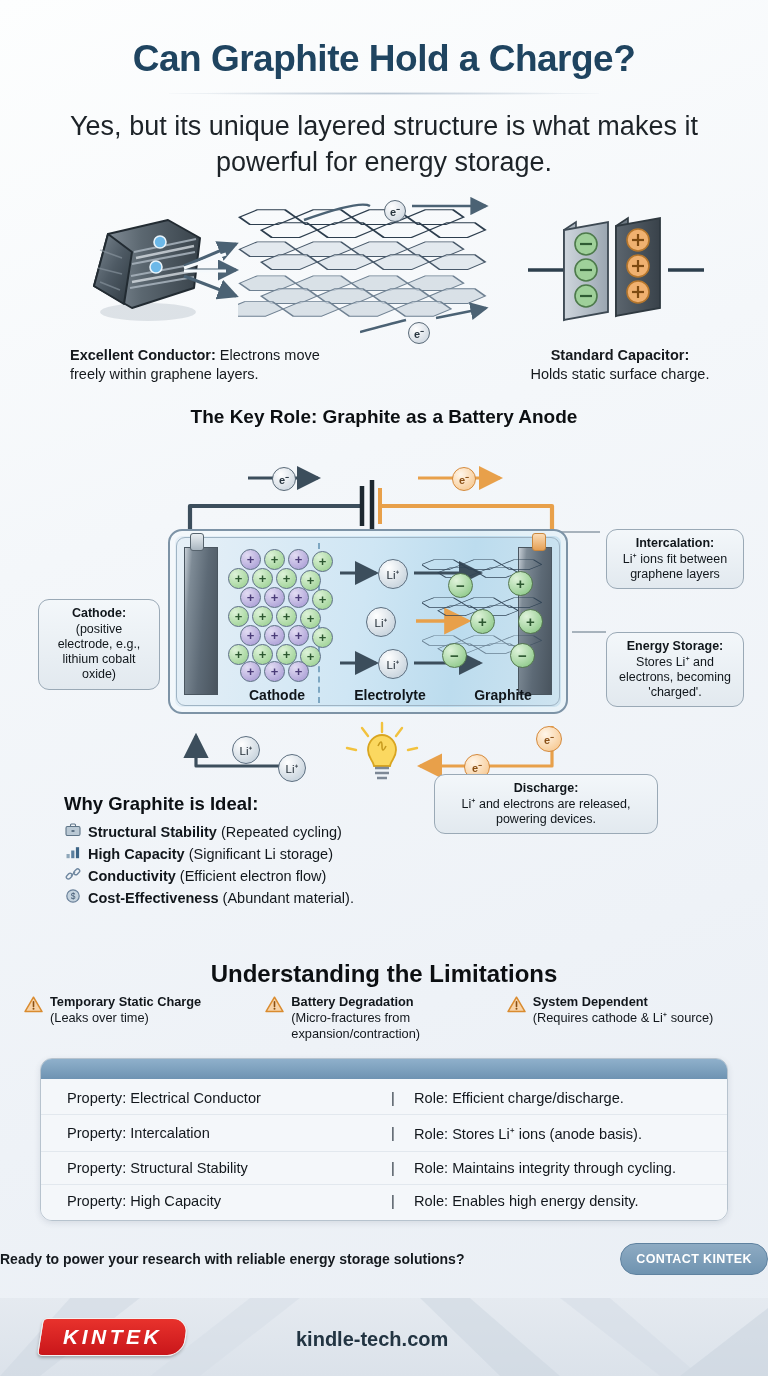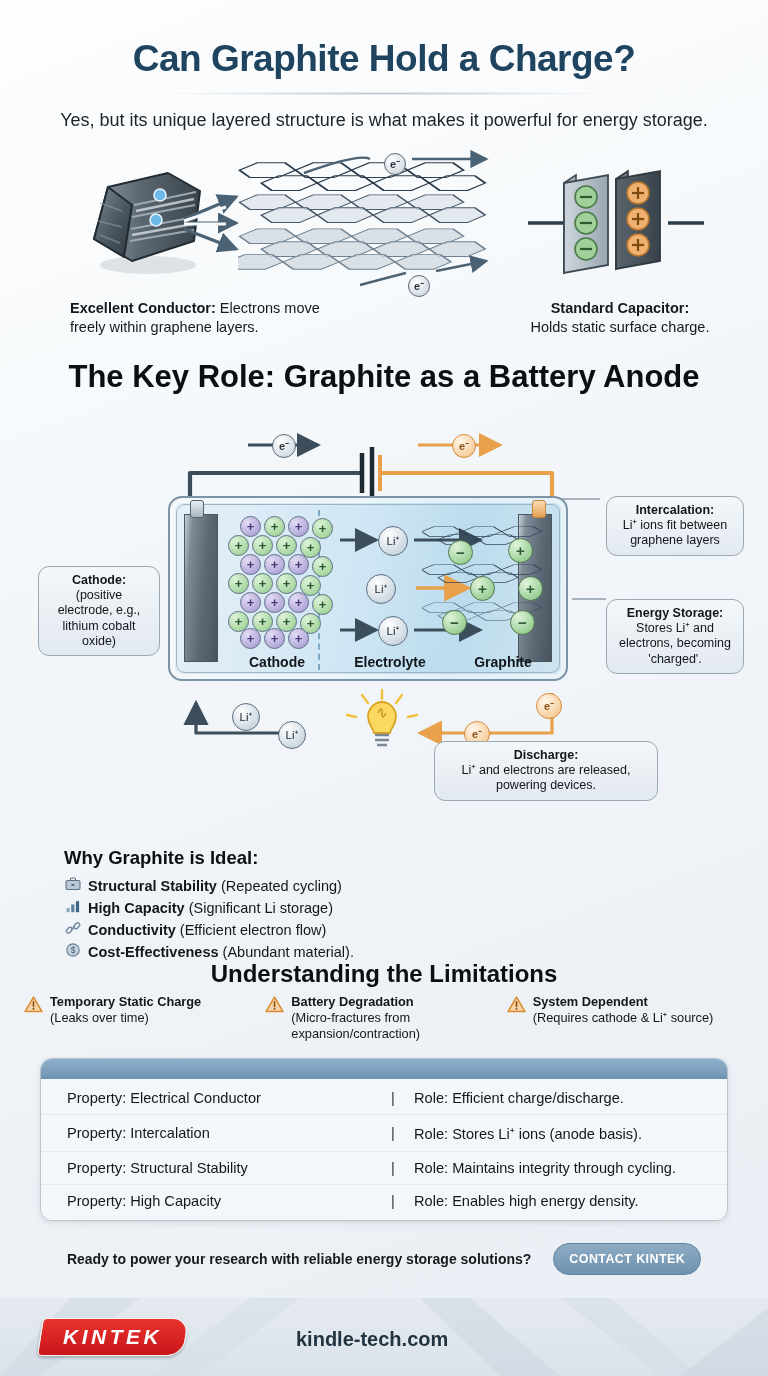--- a/index.html
+++ b/index.html
@@ -23,21 +23,21 @@
     color: #1f4460;
     letter-spacing: -0.5px;
     padding-top: 38px;
   }
   .title-rule {
     width: 430px; height: 3px; margin: 12px auto 0;
     background: radial-gradient(ellipse at center, #b9c6d3 0%, rgba(185,198,211,0) 75%);
   }
   .subtitle {
     text-align: center;
-    font-size: 18px;
+    font-size: 27px;
     color: #1d2328;
     line-height: 1.32;
     margin-top: 14px;
     padding: 0 60px;
   }
 
   
   .top-row { position: relative; height: 200px; margin-top: 14px; }
 
   .rock {
@@ -69,21 +69,21 @@
   .caption {
     position: absolute;
     font-size: 14.5px; color: #15191d; line-height: 1.3;
   }
   .caption b { font-weight: bold; }
   .cap-left  { left: 70px;  top: 152px; width: 260px; }
   .cap-right { left: 520px; top: 152px; width: 200px; text-align: center; }
 
   
   .h2 {
-    text-align: center; font-size: 31px; font-weight: bold;
+    text-align: center; font-size: 19px; font-weight: bold;
     color: #0c0f12; margin-top: 12px;
   }
 
   
   .battery-wrap { position: relative; height: 360px; margin-top: 8px; }
 
   .circuit { position: absolute; left: 0; top: 0; width: 768px; height: 360px; }
 
   .cell-box {
     position: absolute; left: 168px; top: 93px;
@@ -148,21 +148,21 @@
     background: linear-gradient(180deg, #f3f7fa 0%, #e2e9ef 100%);
     border: 1.6px solid #9aa9b6;
     border-radius: 11px;
     font-size: 12.5px; line-height: 1.22;
     color: #10161b; text-align: center;
     padding: 6px 8px;
   }
   .callout b { font-weight: bold; }
 
   
-  .why { position: absolute; left: 64px; top: 847px; width: 400px; }
+  .why { position: absolute; left: 64px; top: 793px; width: 400px; }
   .why h3 { font-size: 18.5px; font-weight: bold; color:#0c1014; margin-bottom: 6px; }
   .why-item {
     display: flex; align-items: center; gap: 7px;
     font-size: 14.5px; color:#12171c; line-height: 1.52;
   }
   .why-ico { width: 17px; flex: 0 0 17px; text-align:center; }
   .why-item b { font-weight: bold; }
 
   
   .limits-h { text-align:center; font-size: 24px; font-weight:bold; color:#0c0f12; }
@@ -190,21 +190,21 @@
     padding: 8px 26px; font-size: 14.6px; color:#12171c;
     border-bottom: 1px solid #e2e8ee;
   }
   .trow:last-child { border-bottom: none; }
   .tprop { width: 305px; }
   .tsep  { width: 42px; text-align:center; color:#2b3540; }
   .trole { flex: 1; }
   .trow b { font-weight: normal; }
 
   
-  .cta { display:flex; align-items:center; justify-content:center; gap: 22px; margin-top: 22px; }
+  .cta { display:flex; align-items:center; justify-content:space-between; gap: 22px; margin-top: 22px; }
   .cta-txt { font-size: 14px; font-weight: bold; color:#151a1f; }
   .cta-btn {
     background: linear-gradient(180deg,#8eabc3 0%, #6f93b0 100%);
     color: #ffffff; font-size: 12.5px; font-weight: bold;
     padding: 8px 15px; border-radius: 16px;
     letter-spacing: .4px;
     border: 1px solid #5f82a0;
   }
 
   

